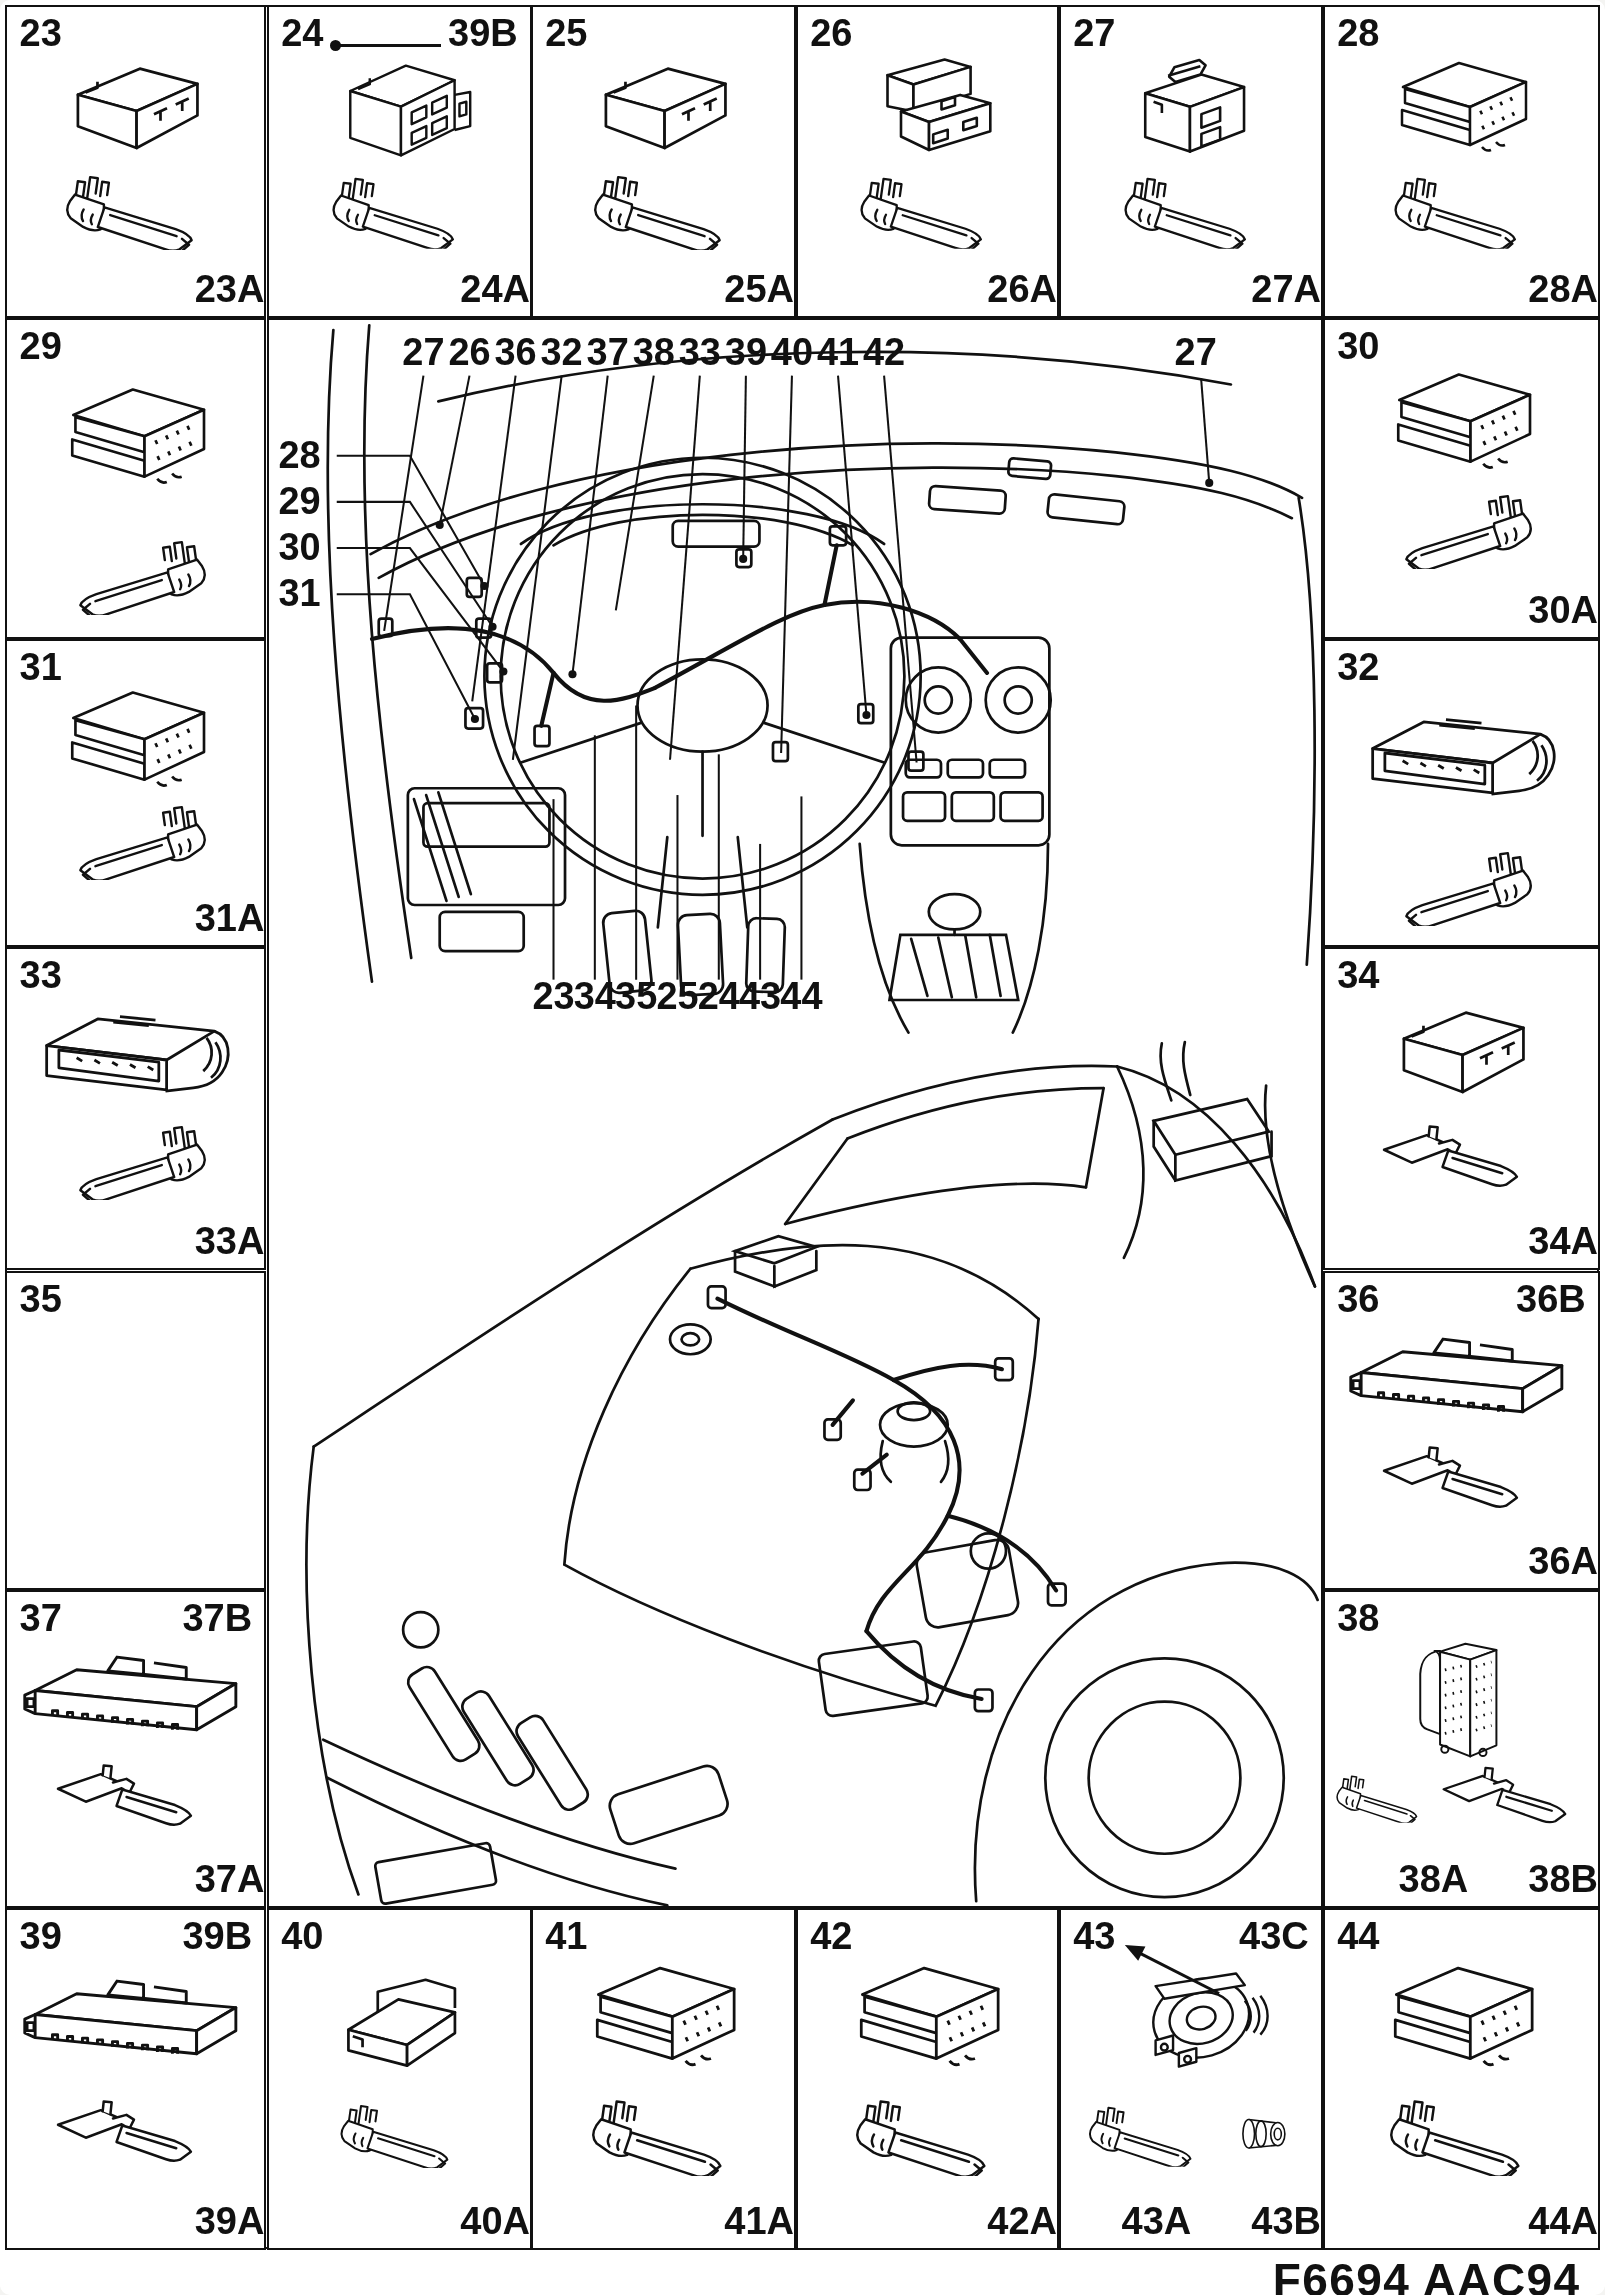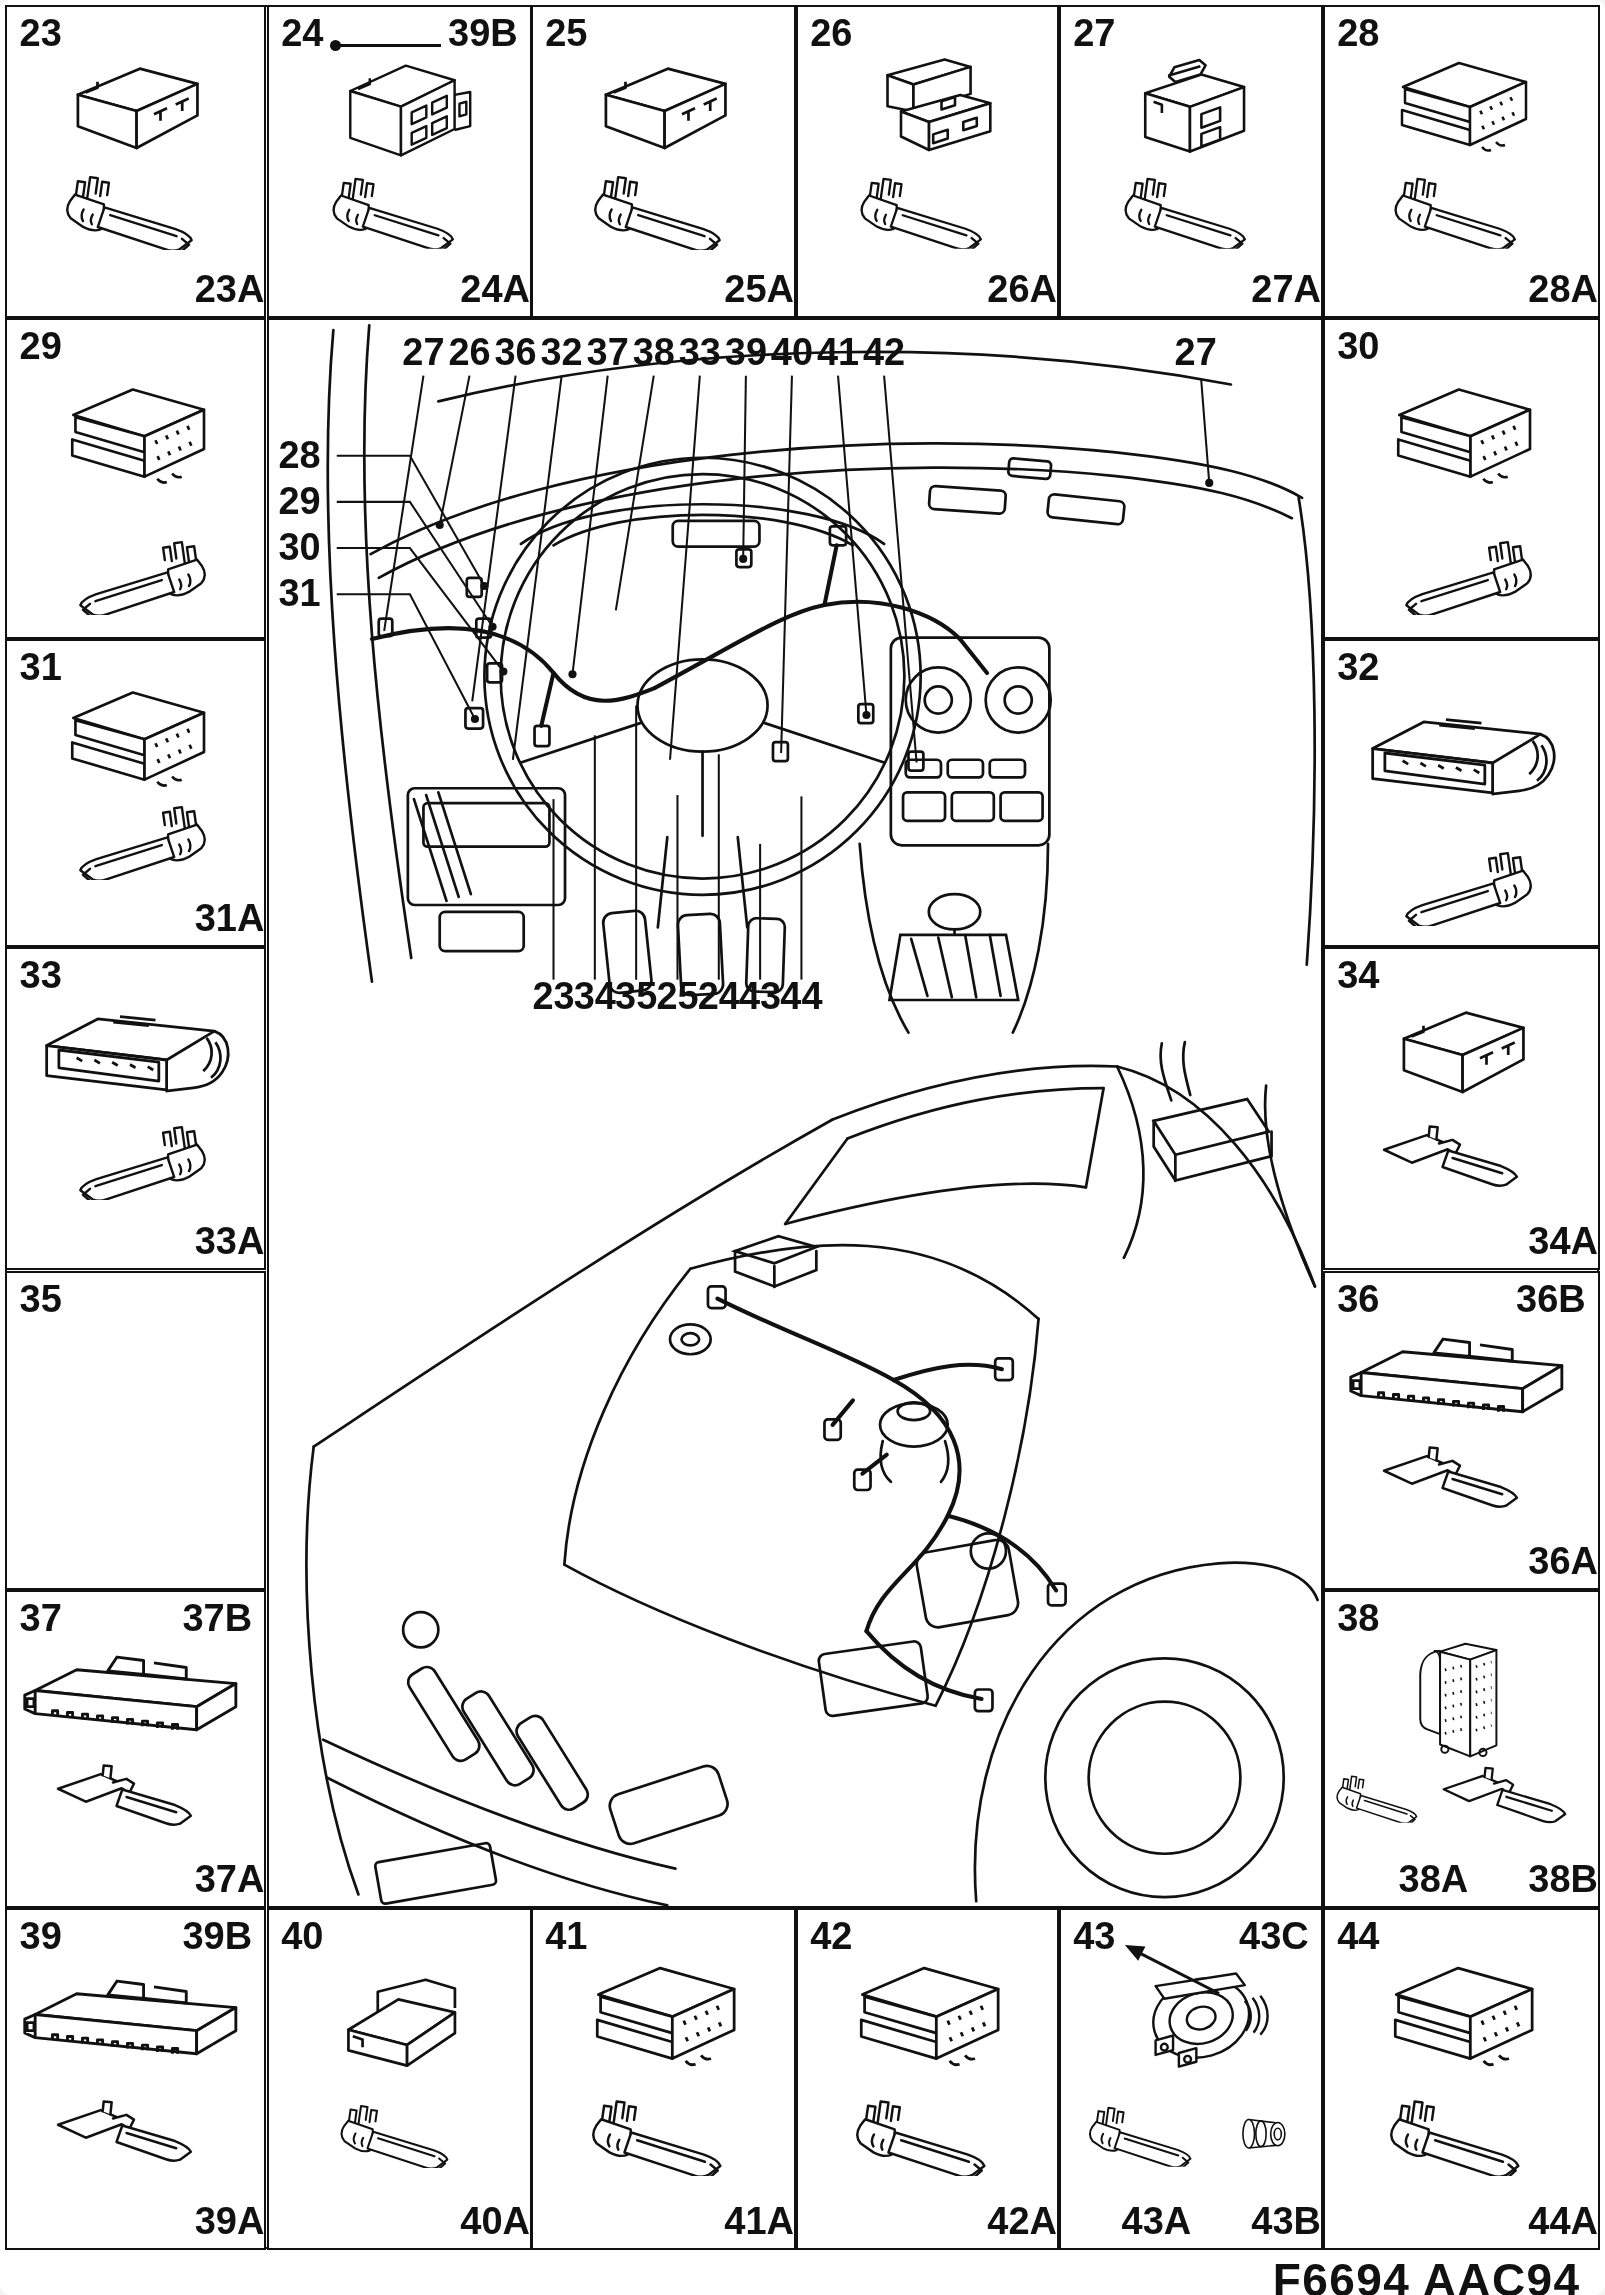--- a/index.html
+++ b/index.html
@@ -370,20 +370,23 @@
         </div>
         <div class="artslot">
           <svg viewBox="0 0 320 270" width="170" height="144">
             <use href="#sym-conn-8"></use>
           </svg>
         </div>
         <div class="artslot">
           <svg viewBox="0 0 330 180" width="160" height="87" style="transform: scaleX(-1);">
             <use href="#sym-term-f"></use>
           </svg>
+        </div>
+        <div class="labels">
+          <span>30A</span>
         </div>
       </div>
       <div class="cell cell-c32" style="left: 1323px; top: 639px; width: 277px; height: 308px;">
         <div class="hdr">
           <span class="num">32</span>
         </div>
         <div class="artslot">
           <svg viewBox="0 0 380 230" width="211" height="128">
             <use href="#sym-conn-strip"></use>
           </svg>

